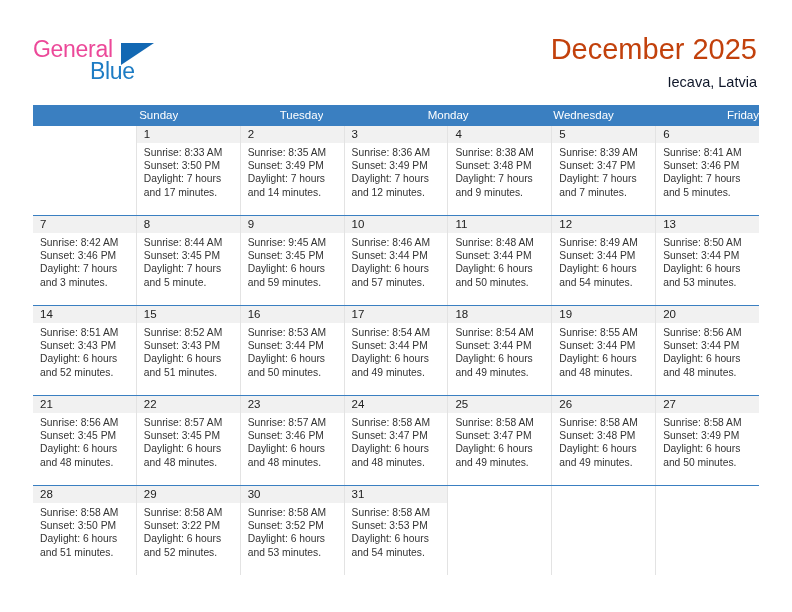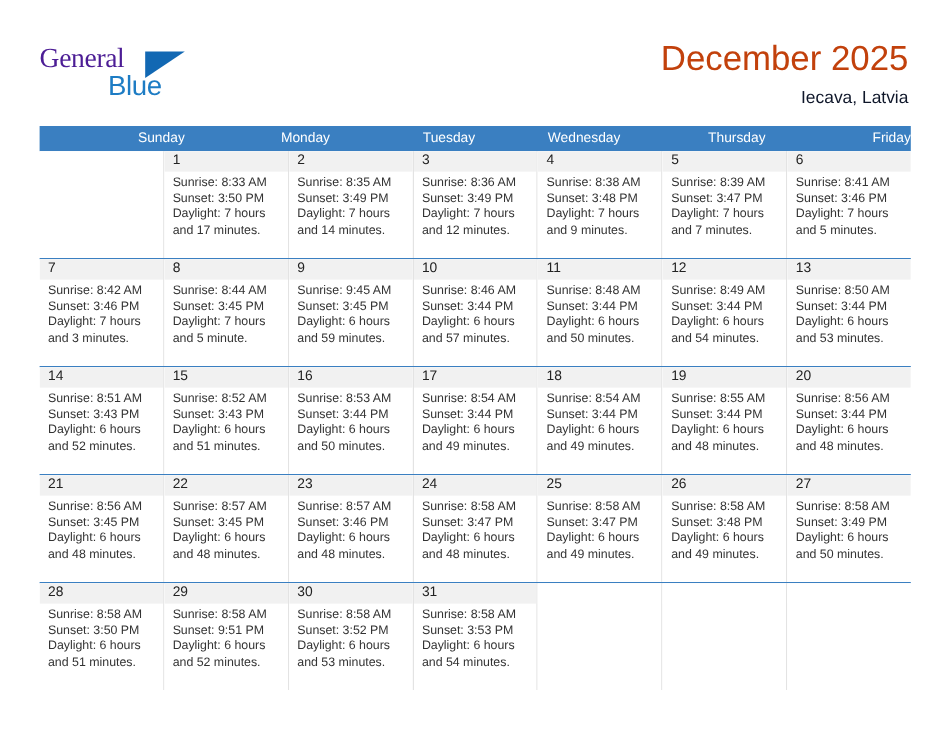--- a/index.html
+++ b/index.html
@@ -35,22 +35,22 @@
     top: 36px;
     width: 120px;
     height: 50px;
   }
   .logo-general {
     position: absolute;
     left: 0;
     top: 0;
     font-size: 23px;
     letter-spacing: -0.3px;
-    color: #4c1d95;
-    font-family: Liberation Serif, serif;
+    color: #ec4899;
+    font-family: Liberation Sans, sans-serif;
   }
   .logo-tri {
     position: absolute;
     left: 88px;
     top: 7px;
     width: 0;
     height: 0;
     border-left: 33px solid #1268b3;
     border-bottom: 22px solid transparent;
   }
@@ -165,24 +165,23 @@
     <div class="title-block">
       <div class="month-title">December 2025</div>
       <div class="location">Iecava, Latvia</div>
     </div>
 
   </div>
 
   <div class="calendar">
     <div class="weekday-row" id="weekday-row">
         <div class="weekday">Sunday</div>
+        <div class="weekday">Tuesday</div>
         <div class="weekday">Monday</div>
-        <div class="weekday">Tuesday</div>
         <div class="weekday">Wednesday</div>
-        <div class="weekday">Thursday</div>
         <div class="weekday">Friday</div>
       </div>
     <div id="weeks-container">
         <div class="week">
           <div class="week-inner">
             <div class="daycell empty">
               <div class="daynum"></div>
             </div>
             <div class="daycell">
               <div class="daynum">1</div>
@@ -449,21 +448,21 @@
                 <div>Sunrise: 8:58 AM</div>
                 <div>Sunset: 3:50 PM</div>
                 <div>Daylight: 6 hours</div>
                 <div>and 51 minutes.</div>
               </div>
             </div>
             <div class="daycell">
               <div class="daynum">29</div>
               <div class="details">
                 <div>Sunrise: 8:58 AM</div>
-                <div>Sunset: 9:51 PM</div>
+                <div>Sunset: 3:22 PM</div>
                 <div>Daylight: 6 hours</div>
                 <div>and 52 minutes.</div>
               </div>
             </div>
             <div class="daycell">
               <div class="daynum">30</div>
               <div class="details">
                 <div>Sunrise: 8:58 AM</div>
                 <div>Sunset: 3:52 PM</div>
                 <div>Daylight: 6 hours</div>

